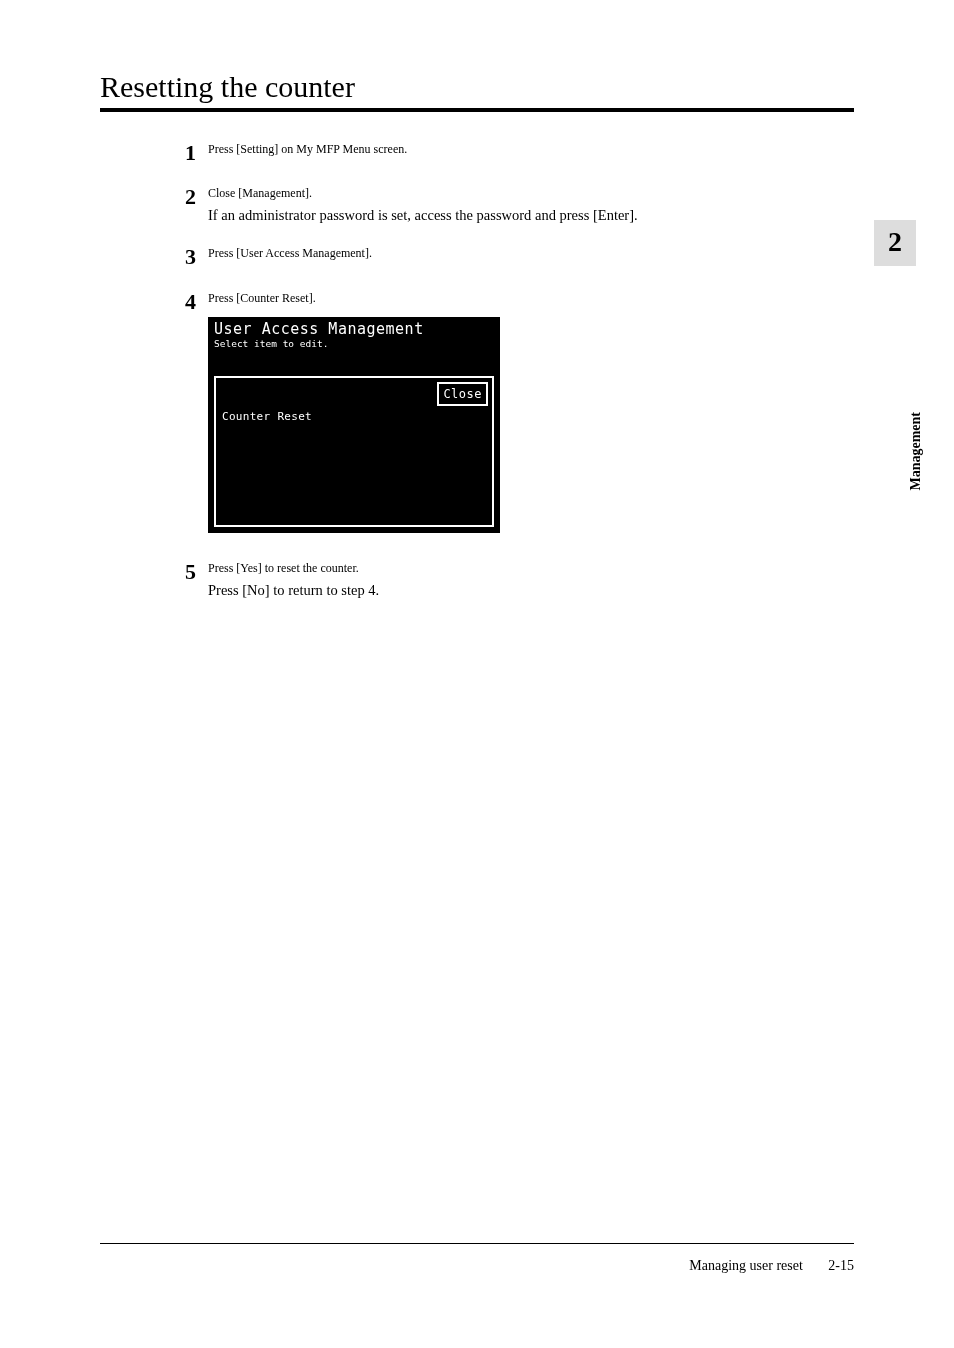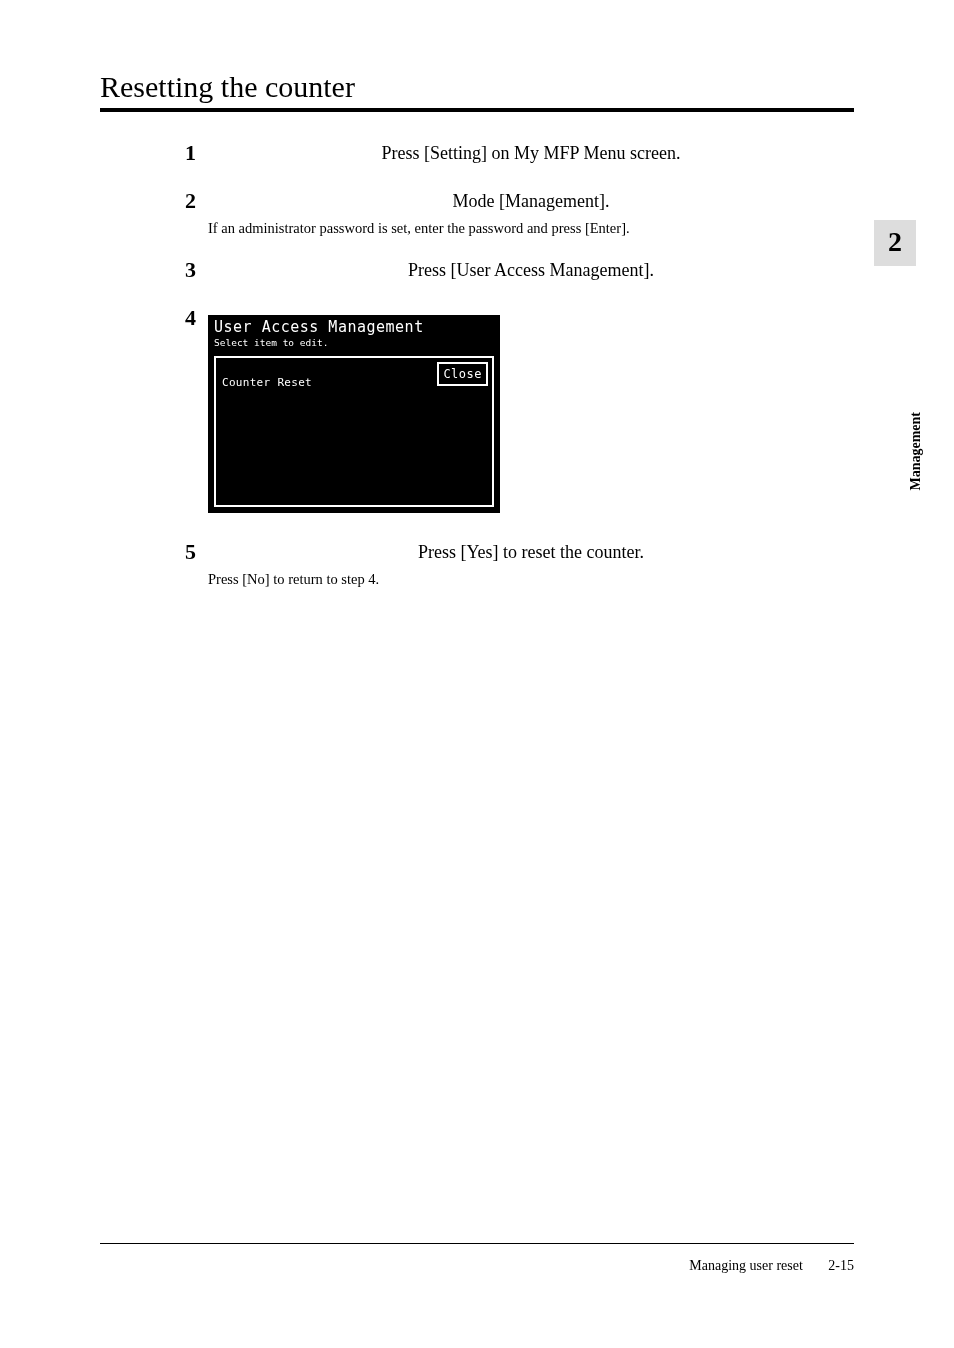--- a/index.html
+++ b/index.html
@@ -47,23 +47,22 @@
       margin-right: 12px;
       line-height: 1.2;
     }
     .step-body {
       flex: 1;
       font-size: 16px;
       line-height: 1.5;
       font-family: "Century Schoolbook", Georgia, serif;
     }
     .step-main {
-      font-size: 18px;
+      font-size: 12px;
       margin-bottom: 3px;
-      text-align: center;
     }
     .step-sub {
       font-size: 14.5px;
       line-height: 1.45;
     }
     .lcd {
       margin-top: 10px;
       margin-left: 0;
       width: 292px;
       background: #000;
@@ -71,39 +70,39 @@
       font-family: "Lucida Console", Monaco, monospace;
       padding: 4px 6px 6px 6px;
     }
     .lcd-title-big {
       font-size: 15px;
       letter-spacing: 0.5px;
       line-height: 1.1;
     }
     .lcd-sub {
       font-size: 9.5px;
-      margin-bottom: 6px;
+      margin-bottom: 24px;
     }
     .lcd-panel {
       border: 2px solid #fff;
       height: 151px;
       position: relative;
       padding: 4px;
     }
     .lcd-close {
       position: absolute;
       top: 4px;
       right: 4px;
       border: 2px double #fff;
       font-size: 12px;
       padding: 1px 4px;
       letter-spacing: 0.5px;
     }
     .lcd-item {
-      margin-top: 12px;
+      margin-top: 26px;
       font-size: 11px;
       padding: 1px 2px;
       letter-spacing: 0.3px;
     }
     .side-tab {
       position: absolute;
       right: 38px;
       top: 220px;
       width: 42px;
       height: 46px;
@@ -157,35 +156,36 @@
     <div class="step">
       <div class="step-num">1</div>
       <div class="step-body">
         <div class="step-main">Press [Setting] on My MFP Menu screen.</div>
       </div>
     </div>
 
     <div class="step">
       <div class="step-num">2</div>
       <div class="step-body">
-        <div class="step-main">Mode [Management].</div>
-        <div class="step-sub">If an administrator password is set, enter the password and press [Enter].</div>
+        <div class="step-main">Close [Management].</div>
+        <div class="step-sub">If an administrator password is set, access the password and press [Enter].</div>
       </div>
     </div>
 
     <div class="step">
       <div class="step-num">3</div>
       <div class="step-body">
         <div class="step-main">Press [User Access Management].</div>
       </div>
     </div>
 
     <div class="step">
       <div class="step-num">4</div>
       <div class="step-body">
+        <div class="step-main">Press [Counter Reset].</div>
 
         <div class="lcd">
           <div class="lcd-title-big">User Access Management</div>
           <div class="lcd-sub">Select item to edit.</div>
           <div class="lcd-panel">
             <div class="lcd-close">Close</div>
             <div class="lcd-item">Counter Reset</div>
           </div>
         </div>
       </div>

